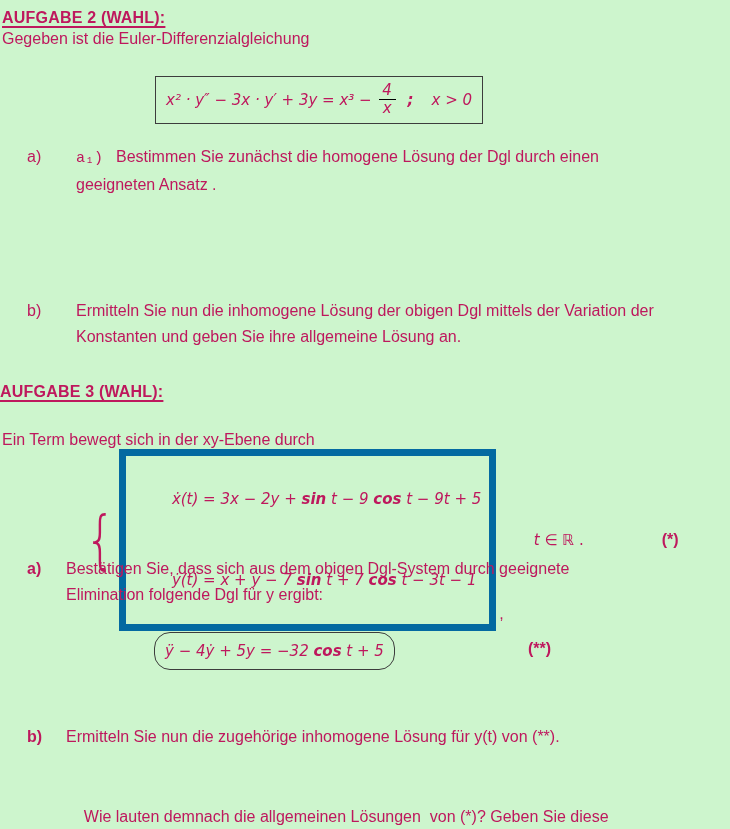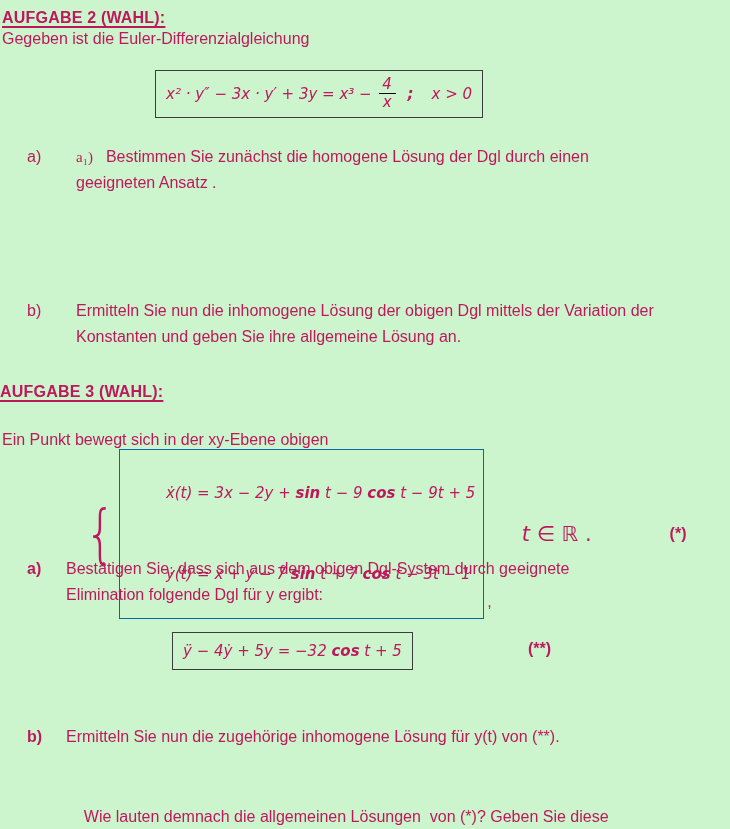--- a/index.html
+++ b/index.html
@@ -20,21 +20,21 @@
     font-weight:bold;
     font-size:16px;
     text-decoration:underline;
     text-decoration-thickness:2px;
     text-underline-offset:3px;
     letter-spacing:.2px;
   }
   .item{position:absolute;}
   .enum{position:absolute;left:-49px;top:0;}
   .enum3{position:absolute;left:-39px;top:0;font-weight:bold;}
-  .inline-label{font-family:Liberation Serif, serif;font-size:15px;margin-right:13px;}
+  .inline-label{font-family:Liberation Mono, monospace;font-size:15px;margin-right:13px;}
   .prewrap{white-space:pre-wrap;}
   
   .eqbox{
     display:inline-flex;
     align-items:center;
     border:1px solid #3c3c3c;
     padding:5px 10px;
     white-space:pre;
   }
   .math{
@@ -62,45 +62,45 @@
     font-family:"DejaVu Sans",sans-serif;
     font-size:64px;
     font-weight:200;
     line-height:1;
     transform:scaleX(.75);
     margin-right:-2px;
   }
   .sysbox{
     display:flex;
     flex-direction:column;
-    border:1px solid #0369a1;
+    border:7px solid #0369a1;
     padding:3px 8px;
   }
   .sysline{line-height:27px;}
   .sys-comma{align-self:flex-end;margin:0 0 4px 3px;font-size:16px;}
   .domain{
     margin-left:30px;
     font-family:"DejaVu Sans",sans-serif;
-    font-size:21px;
+    font-size:15px;
     white-space:pre;
   }
   .domain i{font-style:italic;}
   .tag{font-weight:bold;}
   .tag-sys{margin-left:78px;}
 </style>
 </head>
 <body>
 
 <div class="page">
 
   <div class="abs heading" style="left:2px;top:5px;">AUFGABE 2 (WAHL):</div>
 
   <div class="abs" style="left:2px;top:26px;">Gegeben ist die Euler-Differenzialgleichung</div>
 
-  <div class="abs eqbox" style="left:155px;top:70px;">
+  <div class="abs eqbox" style="left:155px;top:76px;">
     <span class="math">x² · y″ − 3x · y′ + 3y = x³ −</span>
     <span class="frac">
       <span class="num">4</span>
       <span class="den">x</span>
     </span>
     <span class="math semi">;</span>
     <span class="math">x &gt; 0</span>
   </div>
 
   <div class="item" style="left:76px;top:144px;width:560px;">
@@ -109,21 +109,21 @@
   </div>
 
 
   <div class="item" style="left:76px;top:298px;width:590px;">
     <span class="enum">b)</span>
     <span>Ermitteln Sie nun die inhomogene Lösung der obigen Dgl mittels der Variation der Konstanten und geben Sie ihre allgemeine Lösung an.</span>
   </div>
 
   <div class="abs heading" style="left:0px;top:379px;">AUFGABE 3 (WAHL):</div>
 
-  <div class="abs" style="left:2px;top:427px;">Ein Punkt bewegt sich in der xy-Ebene obigen</div>
+  <div class="abs" style="left:2px;top:427px;">Ein Term bewegt sich in der xy-Ebene durch</div>
 
   <div class="abs system" style="left:80px;top:449px;">
     <span class="brace">{</span>
     <div class="sysbox">
       <div class="sysline math">
         <span>ẋ(t) = 3x − 2y + </span><span class="fn">sin</span><span> t − 9 </span><span class="fn">cos</span><span> t − 9t + 5</span>
       </div>
       <div class="sysline math">
         <span>ẏ(t) = x + y − 7 </span><span class="fn">sin</span><span> t + 7 </span><span class="fn">cos</span><span> t − 3t − 1</span>
       </div>
@@ -131,21 +131,21 @@
     <span class="sys-comma">,</span>
     <span class="domain"><i>t</i><span> ∈ ℝ .</span></span>
     <span class="tag tag-sys">(*)</span>
   </div>
 
   <div class="item" style="left:66px;top:556px;width:560px;">
     <span class="enum3">a)</span>
     <span>Bestätigen Sie, dass sich aus dem obigen Dgl-System durch geeignete Elimination folgende Dgl für y ergibt:</span>
   </div>
 
-  <div class="abs eqbox" style="left:172px;top:632px;">
+  <div class="abs eqbox" style="left:154px;top:632px;border-radius:16px;">
     <span class="math">ÿ − 4ẏ + 5y = −32 </span><span class="math fn">cos</span><span class="math"> t + 5</span>
   </div>
   <div class="abs tag" style="left:528px;top:636px;">(**)</div>
 
 
   <div class="item" style="left:66px;top:724px;width:620px;">
     <span class="enum3">b)</span>
     <span>Ermitteln Sie nun die zugehörige inhomogene Lösung für y(t) von (**).</span>
   </div>
 

